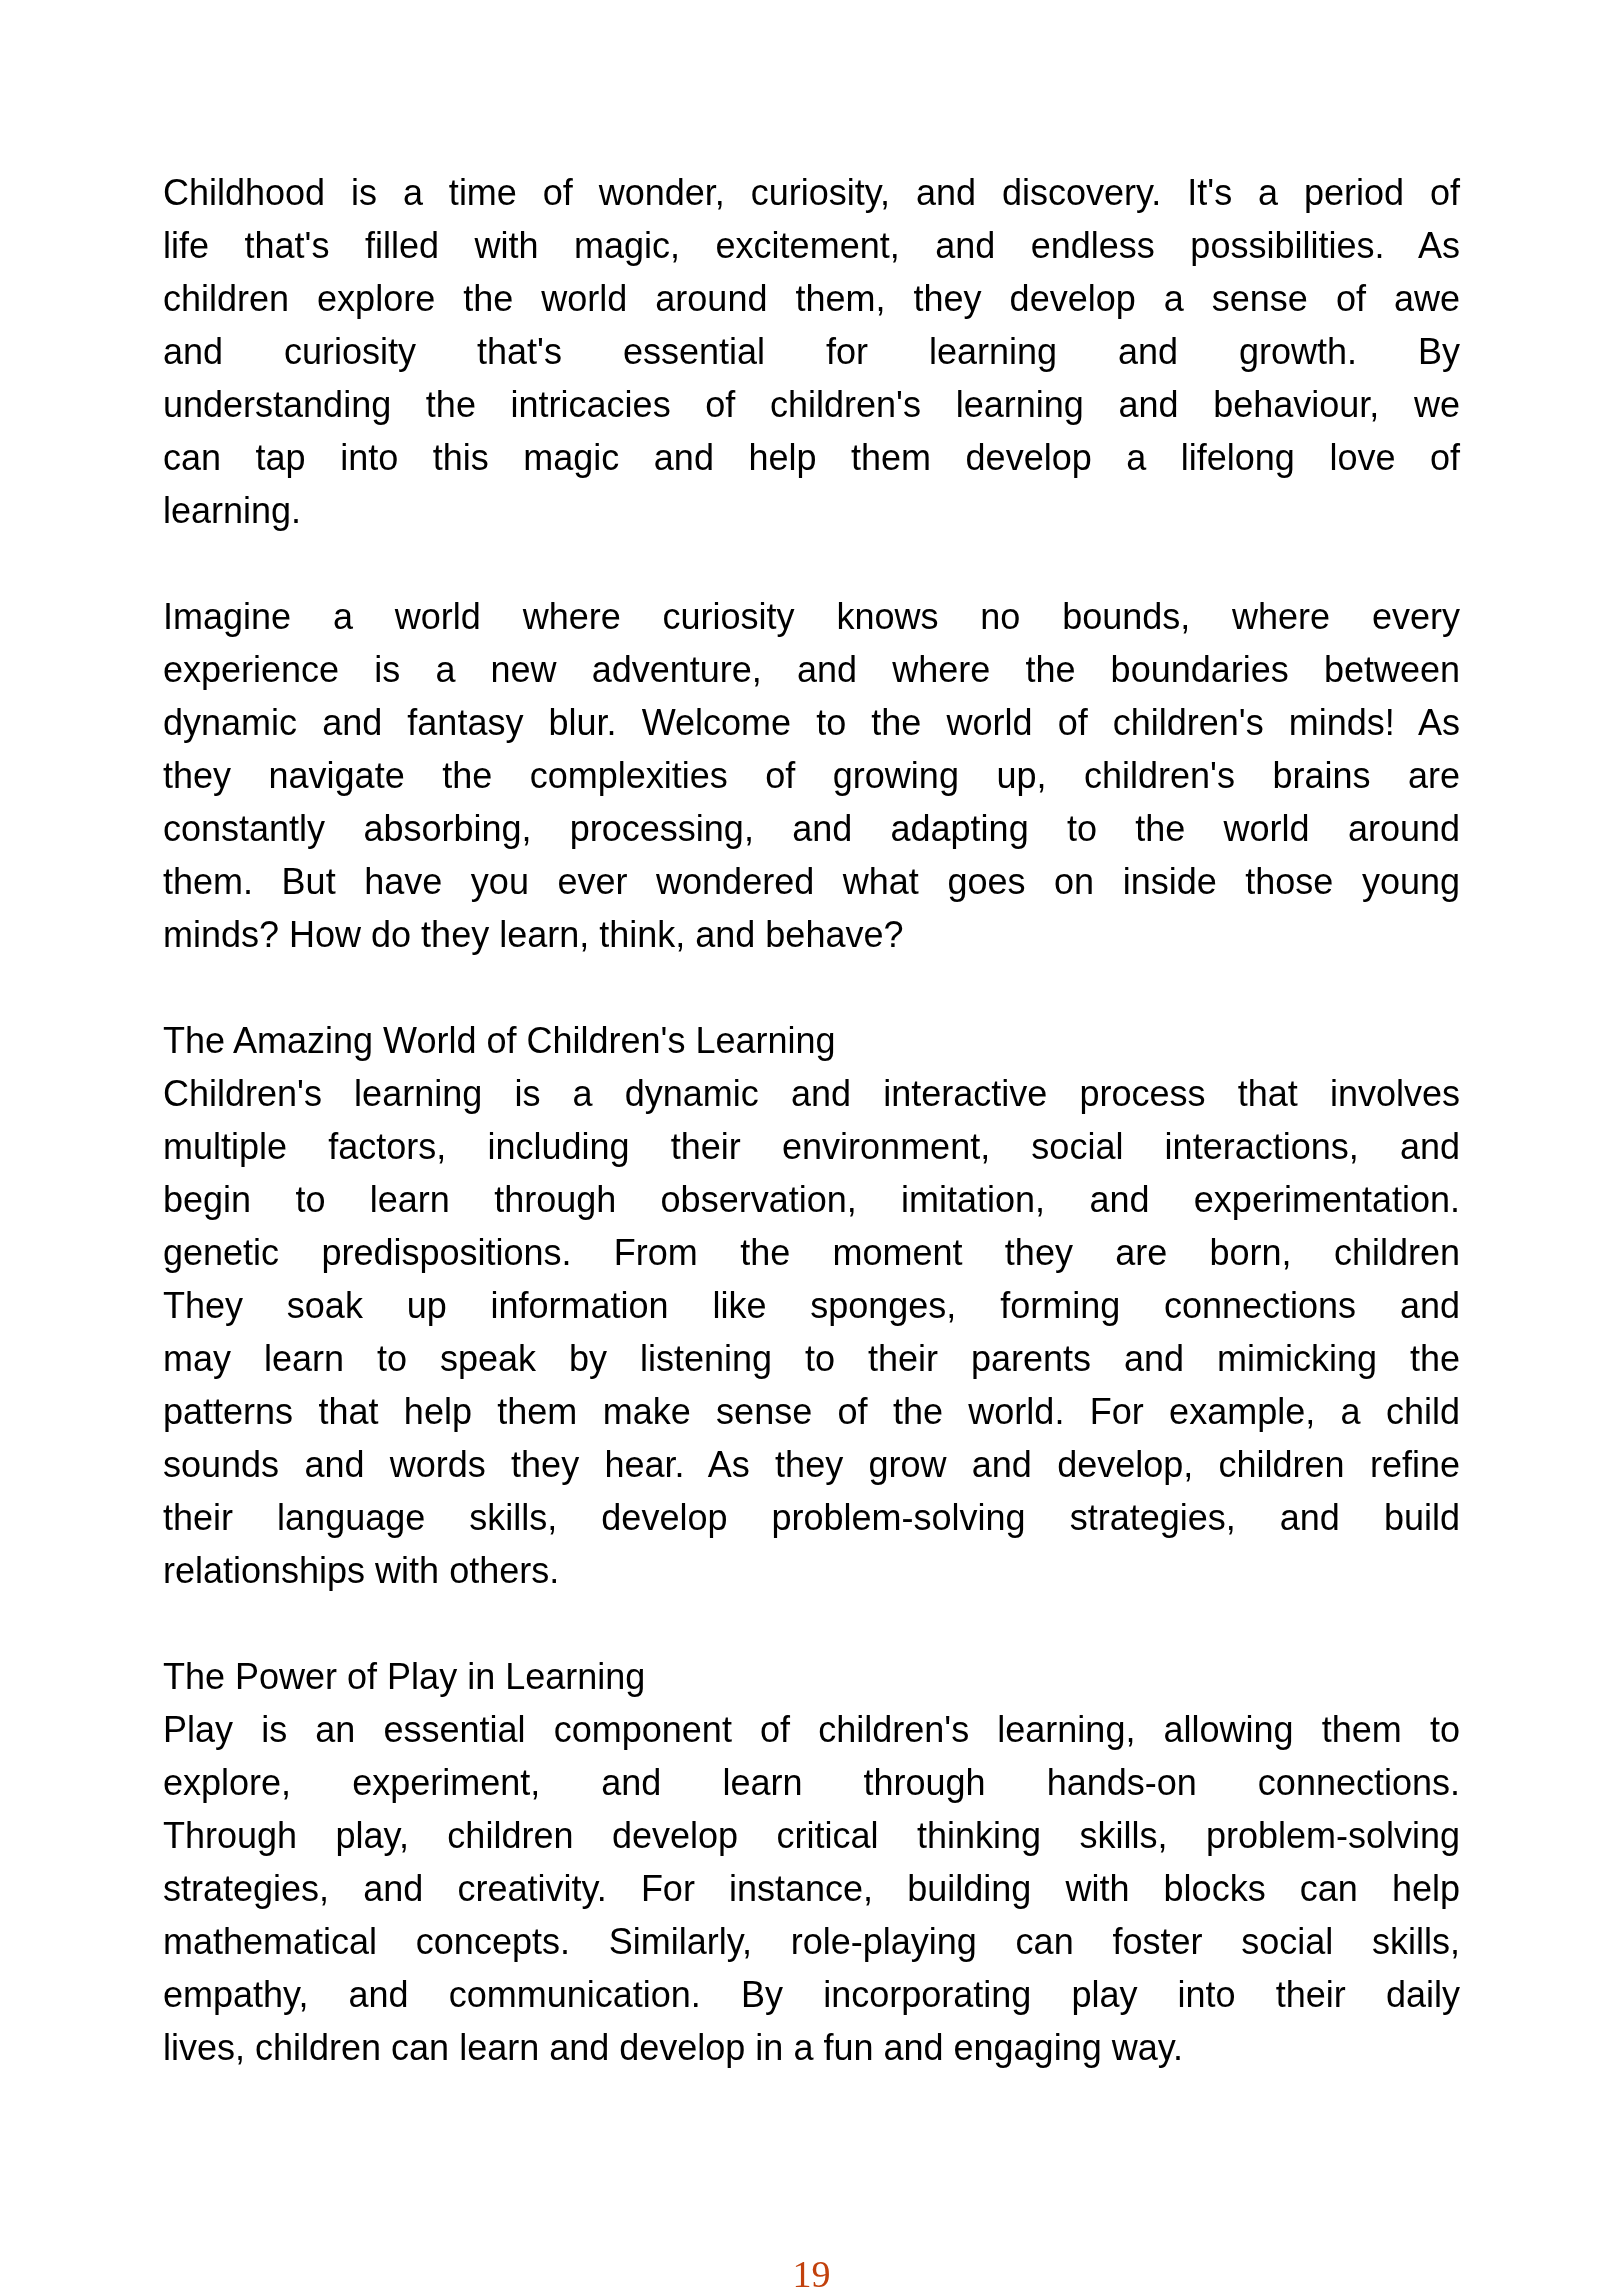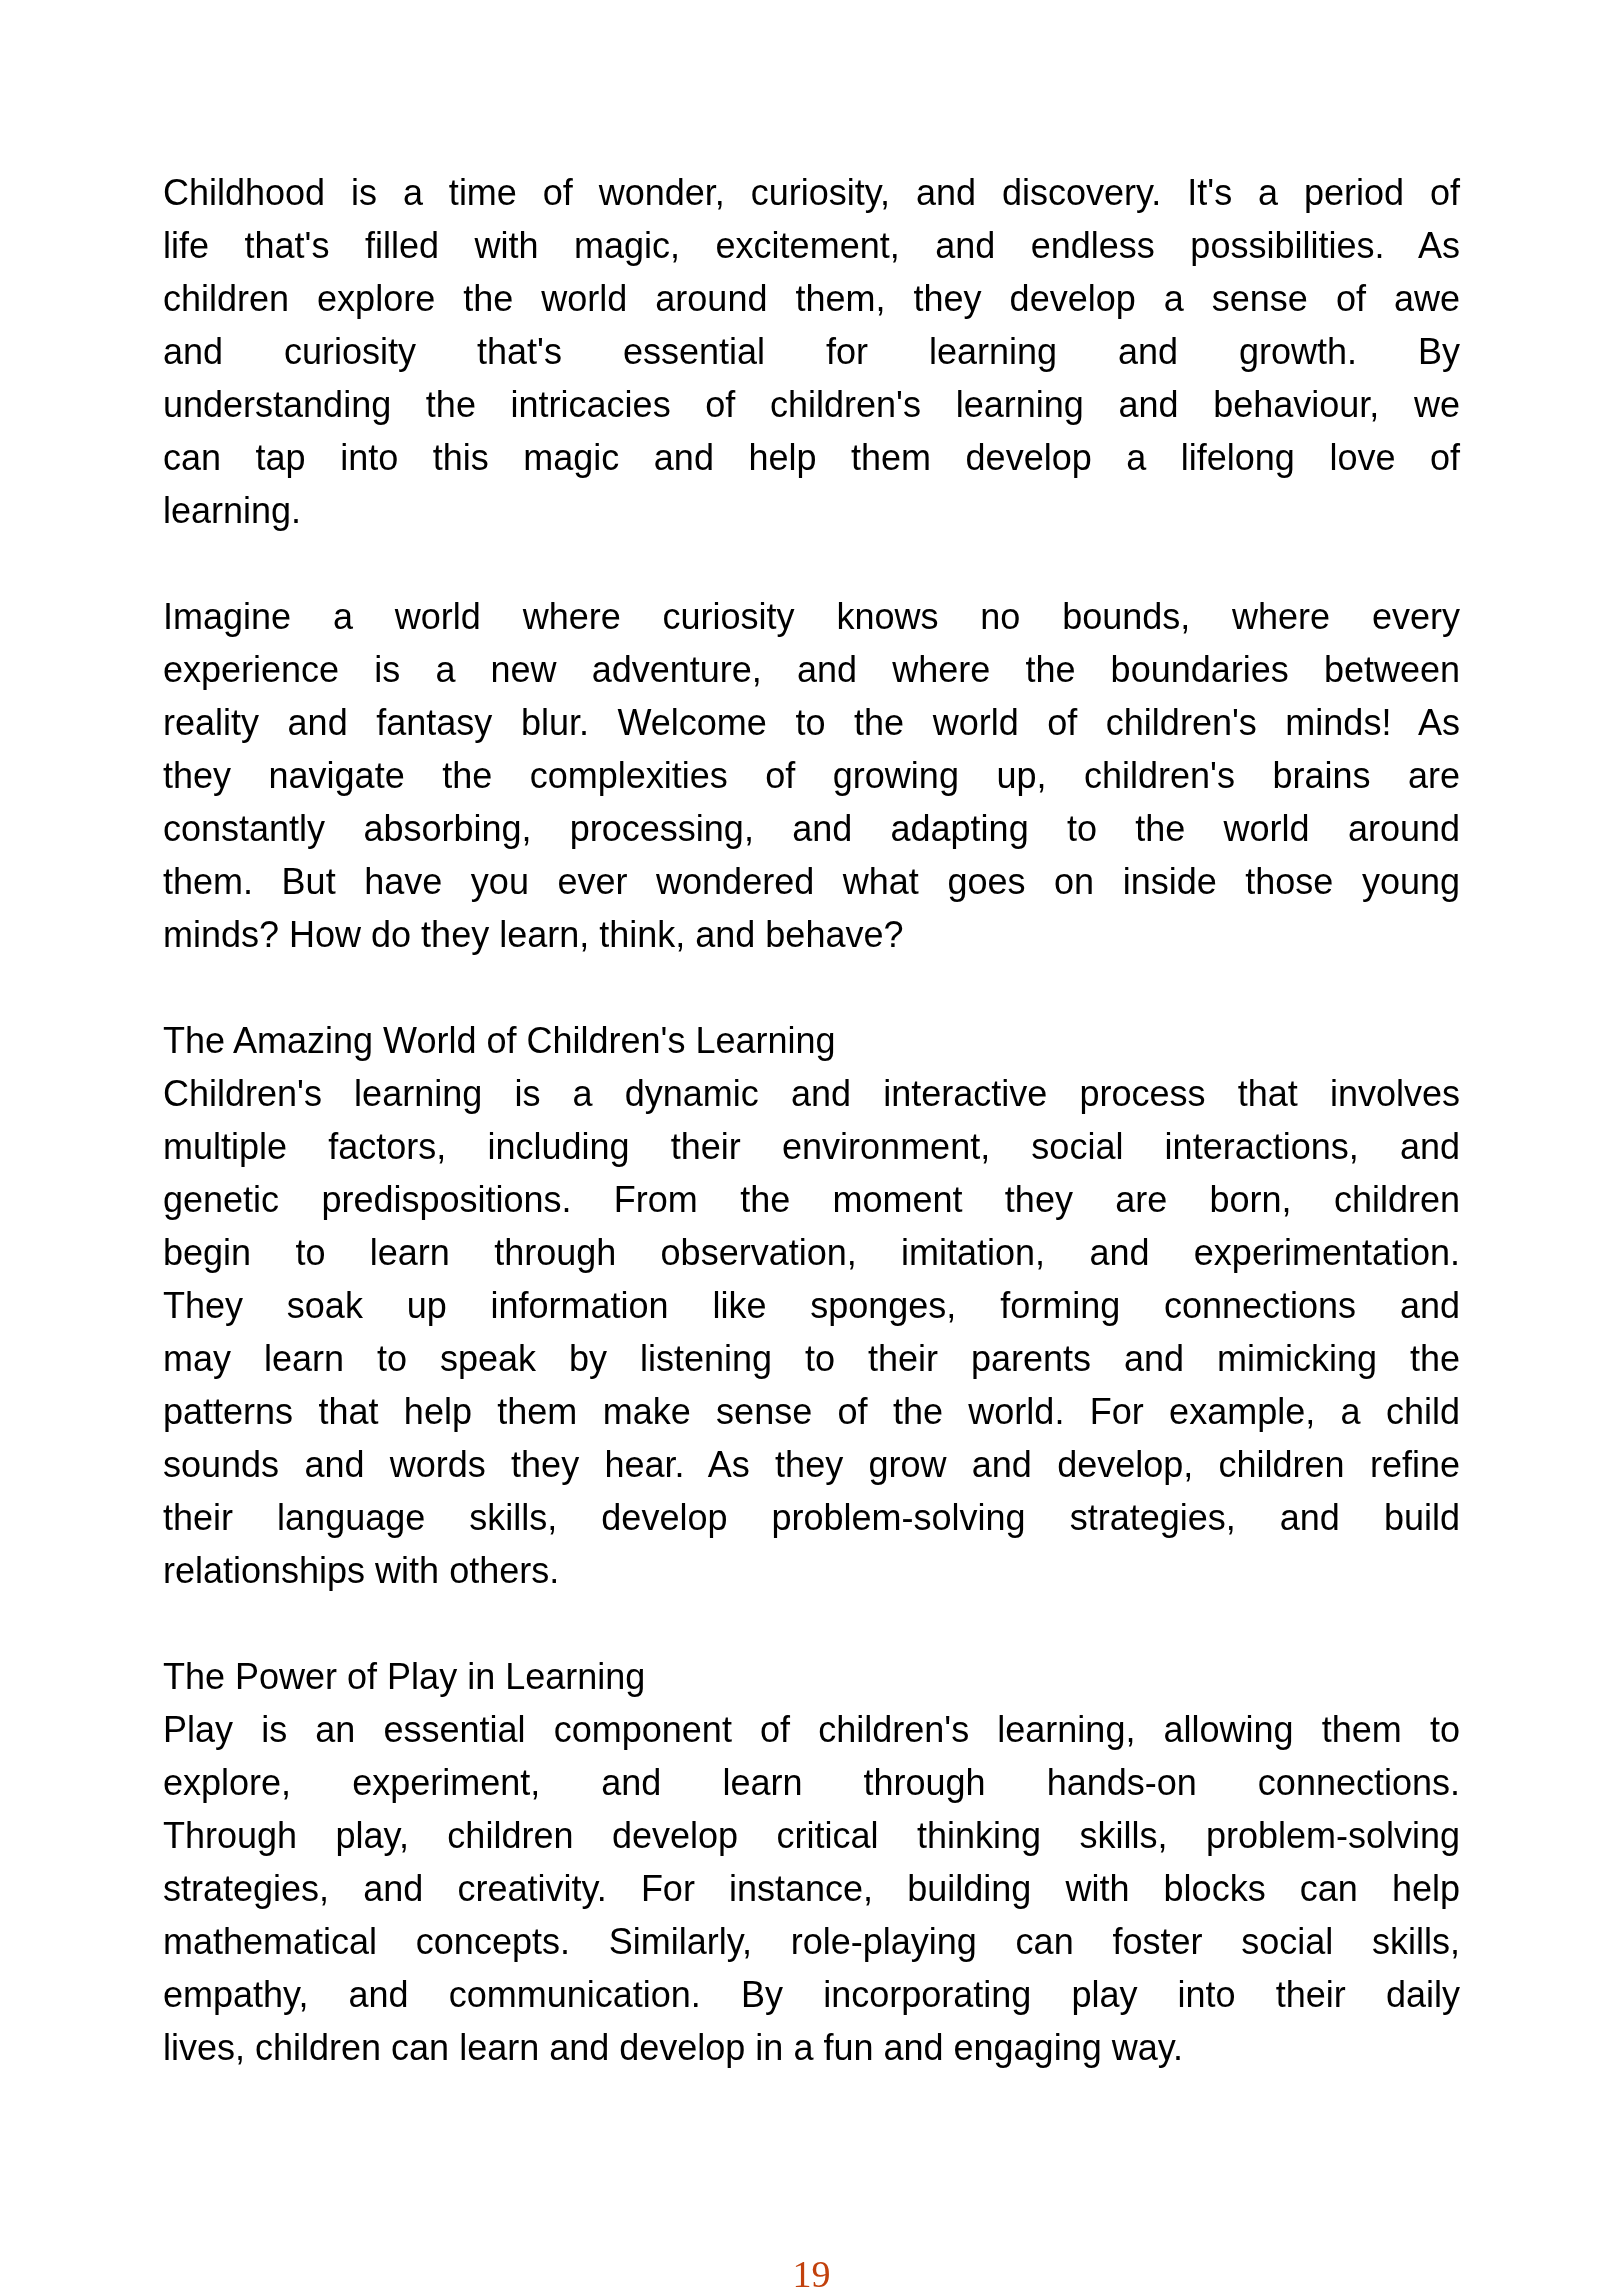--- a/index.html
+++ b/index.html
@@ -41,34 +41,34 @@
       <span class="line">and curiosity that's essential for learning and growth. By</span>
       <span class="line">understanding the intricacies of children's learning and behaviour, we</span>
       <span class="line">can tap into this magic and help them develop a lifelong love of</span>
       <span class="line last">learning.</span>
     </div>
     <span class="blank"></span>
 
     <div>
       <span class="line">Imagine a world where curiosity knows no bounds, where every</span>
       <span class="line">experience is a new adventure, and where the boundaries between</span>
-      <span class="line">reality and fantasy blur. Welcome to the world of children's minds! As</span>
+      <span class="line">dynamic and fantasy blur. Welcome to the world of children's minds! As</span>
       <span class="line">they navigate the complexities of growing up, children's brains are</span>
       <span class="line">constantly absorbing, processing, and adapting to the world around</span>
       <span class="line">them. But have you ever wondered what goes on inside those young</span>
       <span class="line last">minds? How do they learn, think, and behave?</span>
     </div>
     <span class="blank"></span>
 
     <div>
       <span class="line heading">The Amazing World of Children's Learning</span>
       <span class="line">Children's learning is a dynamic and interactive process that involves</span>
       <span class="line">multiple factors, including their environment, social interactions, and</span>
+      <span class="line">begin to learn through observation, imitation, and experimentation.</span>
       <span class="line">genetic predispositions. From the moment they are born, children</span>
-      <span class="line">begin to learn through observation, imitation, and experimentation.</span>
       <span class="line">They soak up information like sponges, forming connections and</span>
       <span class="line">may learn to speak by listening to their parents and mimicking the</span>
       <span class="line">patterns that help them make sense of the world. For example, a child</span>
       <span class="line">sounds and words they hear. As they grow and develop, children refine</span>
       <span class="line">their language skills, develop problem-solving strategies, and build</span>
       <span class="line last">relationships with others.</span>
     </div>
     <span class="blank"></span>
 
     <div>

